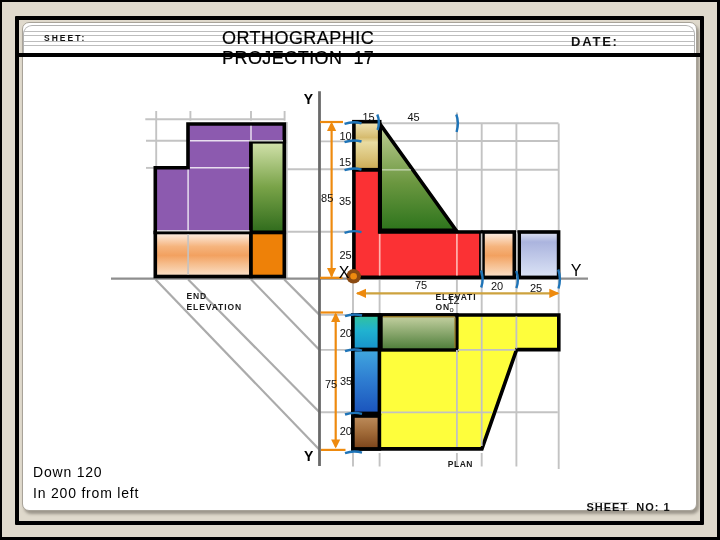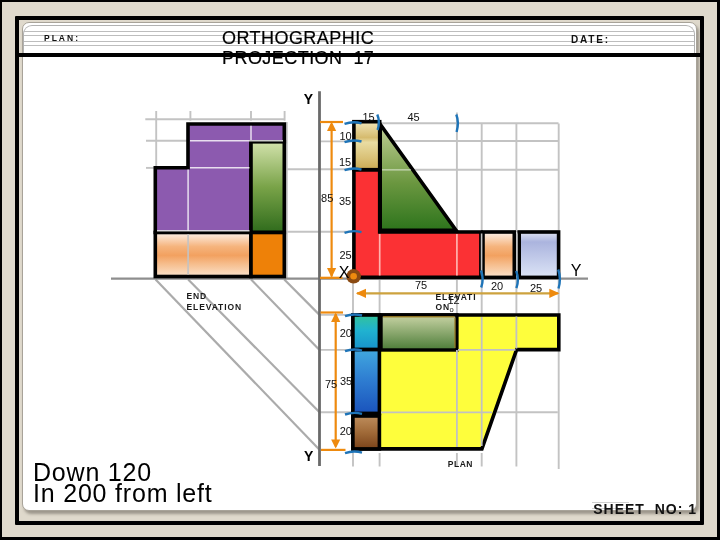--- a/index.html
+++ b/index.html
@@ -19,35 +19,35 @@
 <div class="abs" style="left:23px;top:24.5px;width:672px;height:28px;background:#fff;border:1px solid #b2b2b2;border-bottom:none;box-sizing:border-box;border-radius:9px 9px 0 0;"></div>
 
 <div class="abs" style="left:24px;top:31px;width:670px;height:1.3px;background:#bdbdbd;"></div>
 
 <div class="abs" style="left:24px;top:35px;width:670px;height:1.3px;background:#bdbdbd;"></div>
 
 <div class="abs" style="left:24px;top:41px;width:670px;height:1.3px;background:#bdbdbd;"></div>
 
 <div class="abs" style="left:24px;top:45px;width:670px;height:1.3px;background:#bdbdbd;"></div>
 
-<div class="abs" style="left:44px;top:33px;font-size:8.5px;font-weight:bold;letter-spacing:2px;color:#111;">PLAN:</div>
+<div class="abs" style="left:44px;top:33px;font-size:8.5px;font-weight:bold;letter-spacing:2px;color:#111;">SHEET:</div>
 
 <div class="abs" style="left:222px;top:27.5px;width:202px;font-size:18px;line-height:20.5px;color:#000;letter-spacing:0.45px;-webkit-text-stroke:0.2px #000;">ORTHOGRAPHIC<br>PROJECTION&nbsp;&nbsp;17</div>
 
-<div class="abs" style="left:571px;top:34px;font-size:10px;font-weight:bold;letter-spacing:1.8px;color:#111;">DATE:</div>
+<div class="abs" style="left:571px;top:34px;font-size:13px;font-weight:bold;letter-spacing:1.8px;color:#111;">DATE:</div>
 
 <div class="abs" style="left:14.5px;top:52.5px;width:689px;height:4.5px;background:#000;z-index:6;"></div>
 
-<div class="abs" style="left:33px;top:461.5px;font-size:25px;line-height:21.5px;color:#000;letter-spacing:0.8px;">Down 120<br>In 200 from left</div>
+<div class="abs" style="left:33px;top:461.5px;font-size:14px;line-height:21.5px;color:#000;letter-spacing:0.8px;">Down 120<br>In 200 from left</div>
 
 <div class="abs" style="left:592px;top:501.5px;width:37px;height:1.2px;background:#cfcfcf;"></div>
 
 <div class="abs" style="left:592px;top:507.5px;width:37px;height:1.2px;background:#cfcfcf;"></div>
 
-<div class="abs" style="left:560px;top:500.5px;width:137px;text-align:right;font-size:14px;font-weight:bold;letter-spacing:1px;color:#111;">SHEET&nbsp;&nbsp;NO:&nbsp;1</div>
+<div class="abs" style="left:560px;top:500.5px;width:137px;text-align:center;font-size:11px;font-weight:bold;letter-spacing:1px;color:#111;">SHEET&nbsp;&nbsp;NO:&nbsp;1</div>
 
 <svg class="abs" style="left:0;top:0;z-index:4;" width="720" height="540" viewBox="0 0 720 540">
 <defs>
 <linearGradient id="gTan" x1="0" y1="0" x2="0" y2="1">
  <stop offset="0" stop-color="#F0E5B8"></stop>
         <stop offset="0.33" stop-color="#D6BB6E"></stop>
         <stop offset="0.43" stop-color="#E9DCA2"></stop>
         <stop offset="0.78" stop-color="#D8BF74"></stop>
         <stop offset="1" stop-color="#CBA952"></stop>
 </linearGradient>

